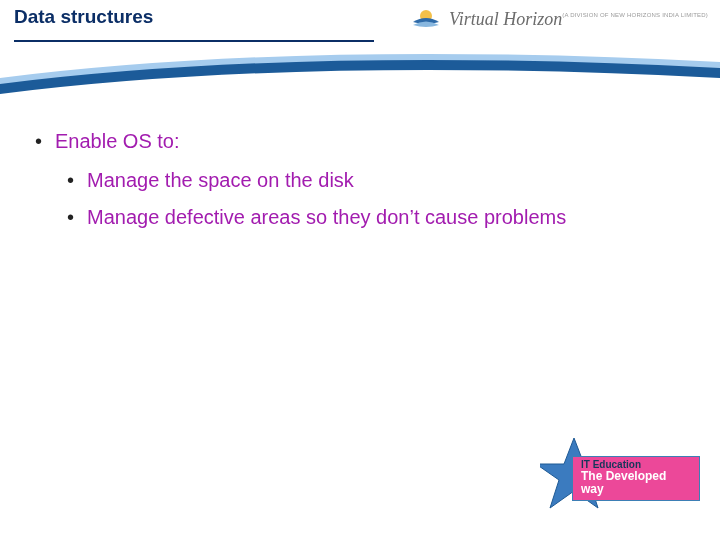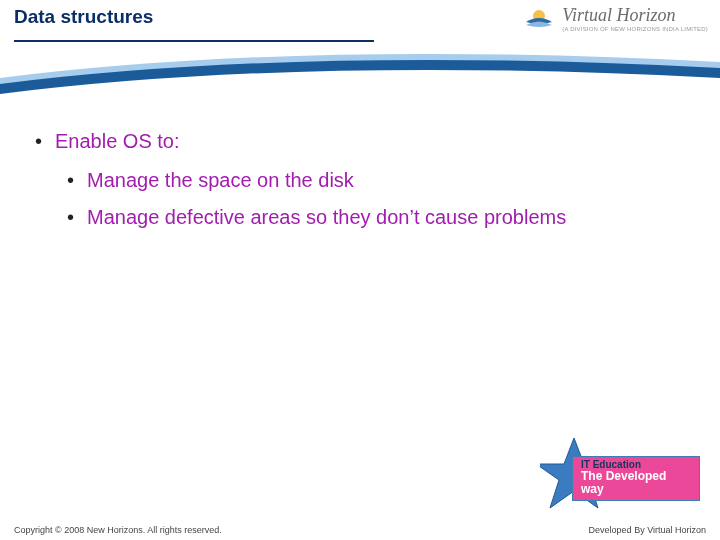--- a/index.html
+++ b/index.html
@@ -44,21 +44,21 @@
     align-items: center;
     gap: 8px;
   }
   .brand-icon {
     width: 30px;
     height: 30px;
     position: relative;
   }
   .brand-text {
     display: flex;
-    flex-direction: column;
+    flex-direction: row;
     line-height: 1;
   }
   .brand-name {
     font-size: 18px;
     color: #6c6c6c;
     font-family: Georgia, 'Times New Roman', serif;
     font-style: italic;
   }
   .brand-tag {
     font-size: 6px;
@@ -200,18 +200,14 @@
   <div class="badge">
     <svg width="160" height="80" style="position:absolute; left:0; top:0;">
       <polygon points="34,4 44,30 72,30 49,46 58,74 34,57 10,74 19,46 -4,30 24,30" fill="#3b7bbf" stroke="#1f5a94" stroke-width="1"></polygon>
     </svg>
     <div class="badge-label">
       <div class="l1">IT Education</div>
       <div class="l2">The Developed way</div>
     </div>
   </div>
 
-  <div class="footer-bar">
-    <div class="copyright">Copyright © 2008 New Horizons. All rights reserved.</div>
-    <div class="developed">Developed By Virtual Horizon</div>
-  </div>
 
 </div>
 
 </body></html>

